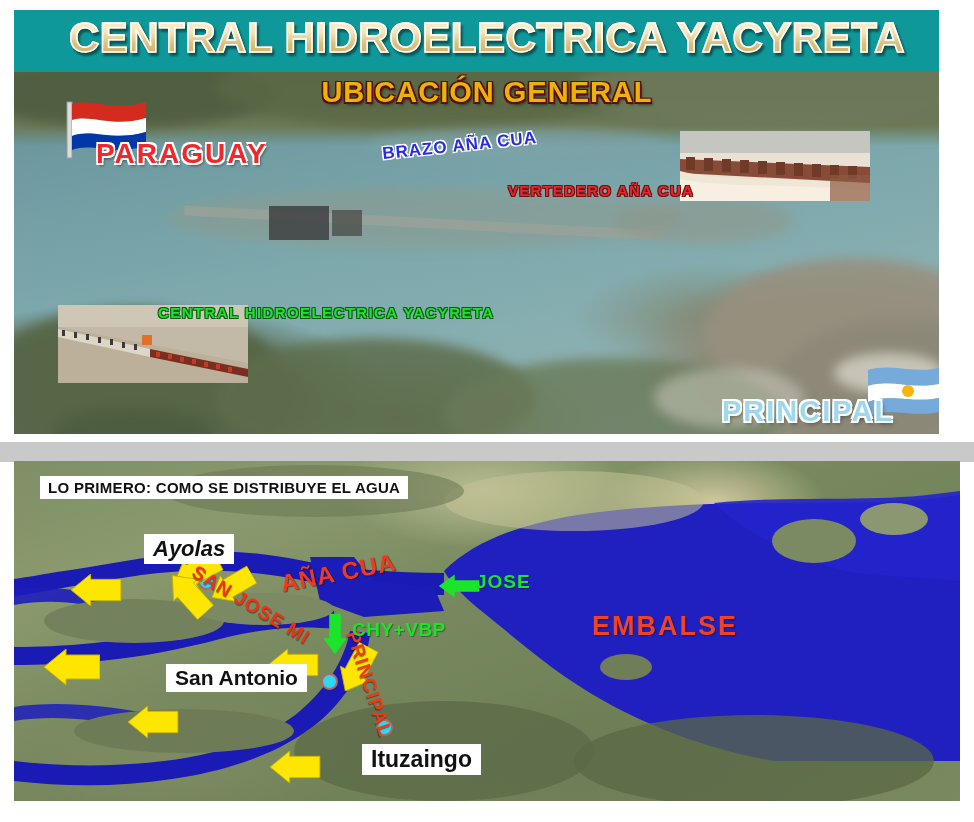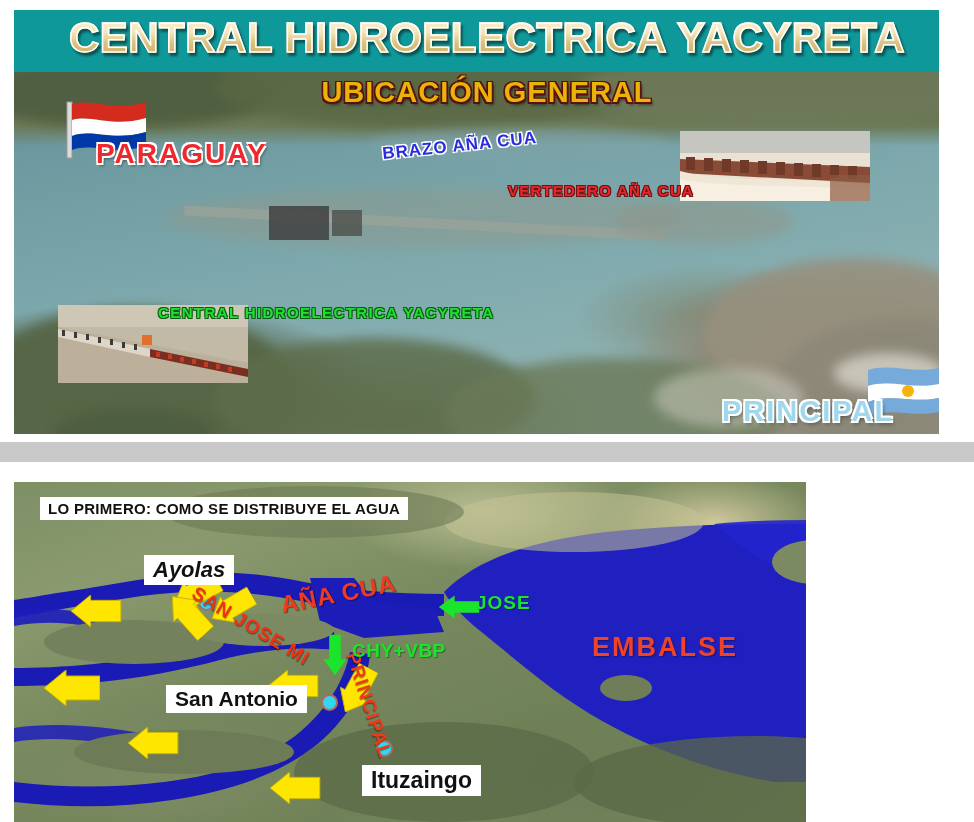--- a/index.html
+++ b/index.html
@@ -76,21 +76,21 @@
      overflow:hidden;background:#b9b2a4;}
 
   
   #flag-py{position:absolute;left:52px;top:88px;width:86px;height:62px;z-index:9;}
   #flag-ar{position:absolute;left:852px;top:352px;width:88px;height:62px;z-index:9;}
 
   
   #gap{position:absolute;left:0;top:442px;width:974px;height:20px;background:#c9c9c9;}
 
   
-  #bottom-panel{position:absolute;left:14px;top:482px;width:792px;height:340px;overflow:hidden;
+  #bottom-panel{position:absolute;left:14px;top:461px;width:946px;height:340px;overflow:hidden;
     background:
       radial-gradient(ellipse 160px 70px at 700px 40px, #cfc79c 0%, rgba(207,199,156,0) 70%),
       radial-gradient(ellipse 200px 80px at 470px 30px, #b9bd92 0%, rgba(185,189,146,0) 72%),
       radial-gradient(ellipse 250px 90px at 150px 300px, #7e8b62 0%, rgba(126,139,98,0) 76%),
       radial-gradient(ellipse 280px 110px at 600px 300px, #6d7d58 0%, rgba(109,125,88,0) 78%),
       linear-gradient(160deg,#7e8f66 0%,#8b9a6e 20%,#77885e 45%,#6f8156 70%,#798a60 100%);}
   
   #rivers{position:absolute;z-index:4;left:0;top:0;}
 
   .blab{position:absolute;font-weight:bold;white-space:nowrap;z-index:9;font-family:"Liberation Sans",sans-serif;}

